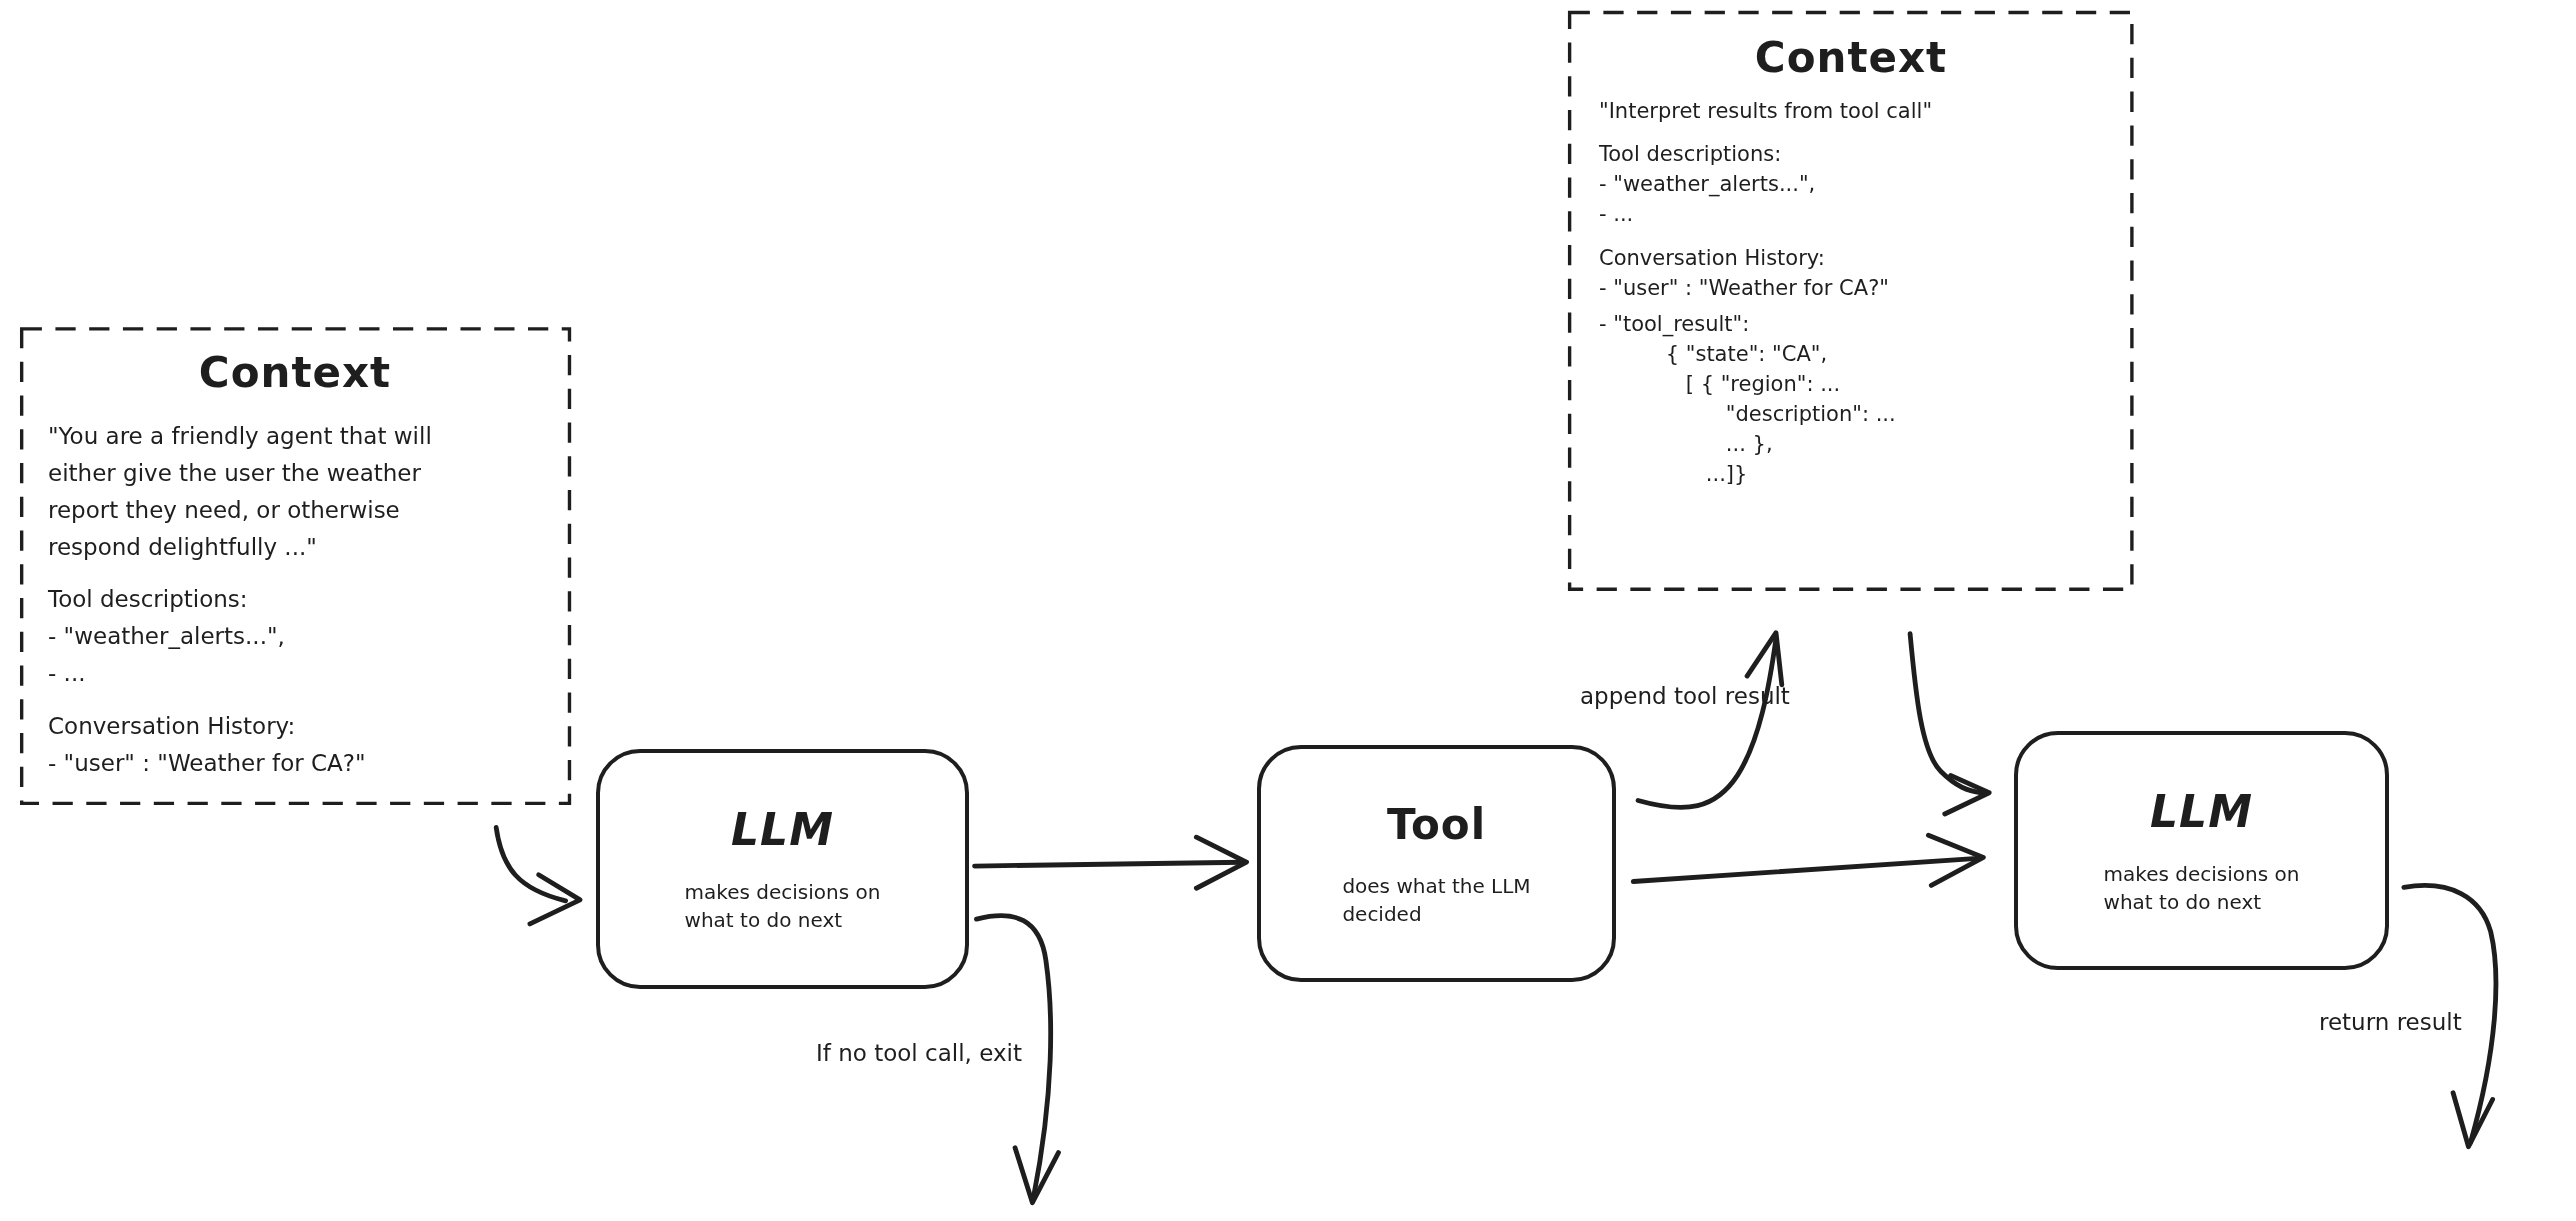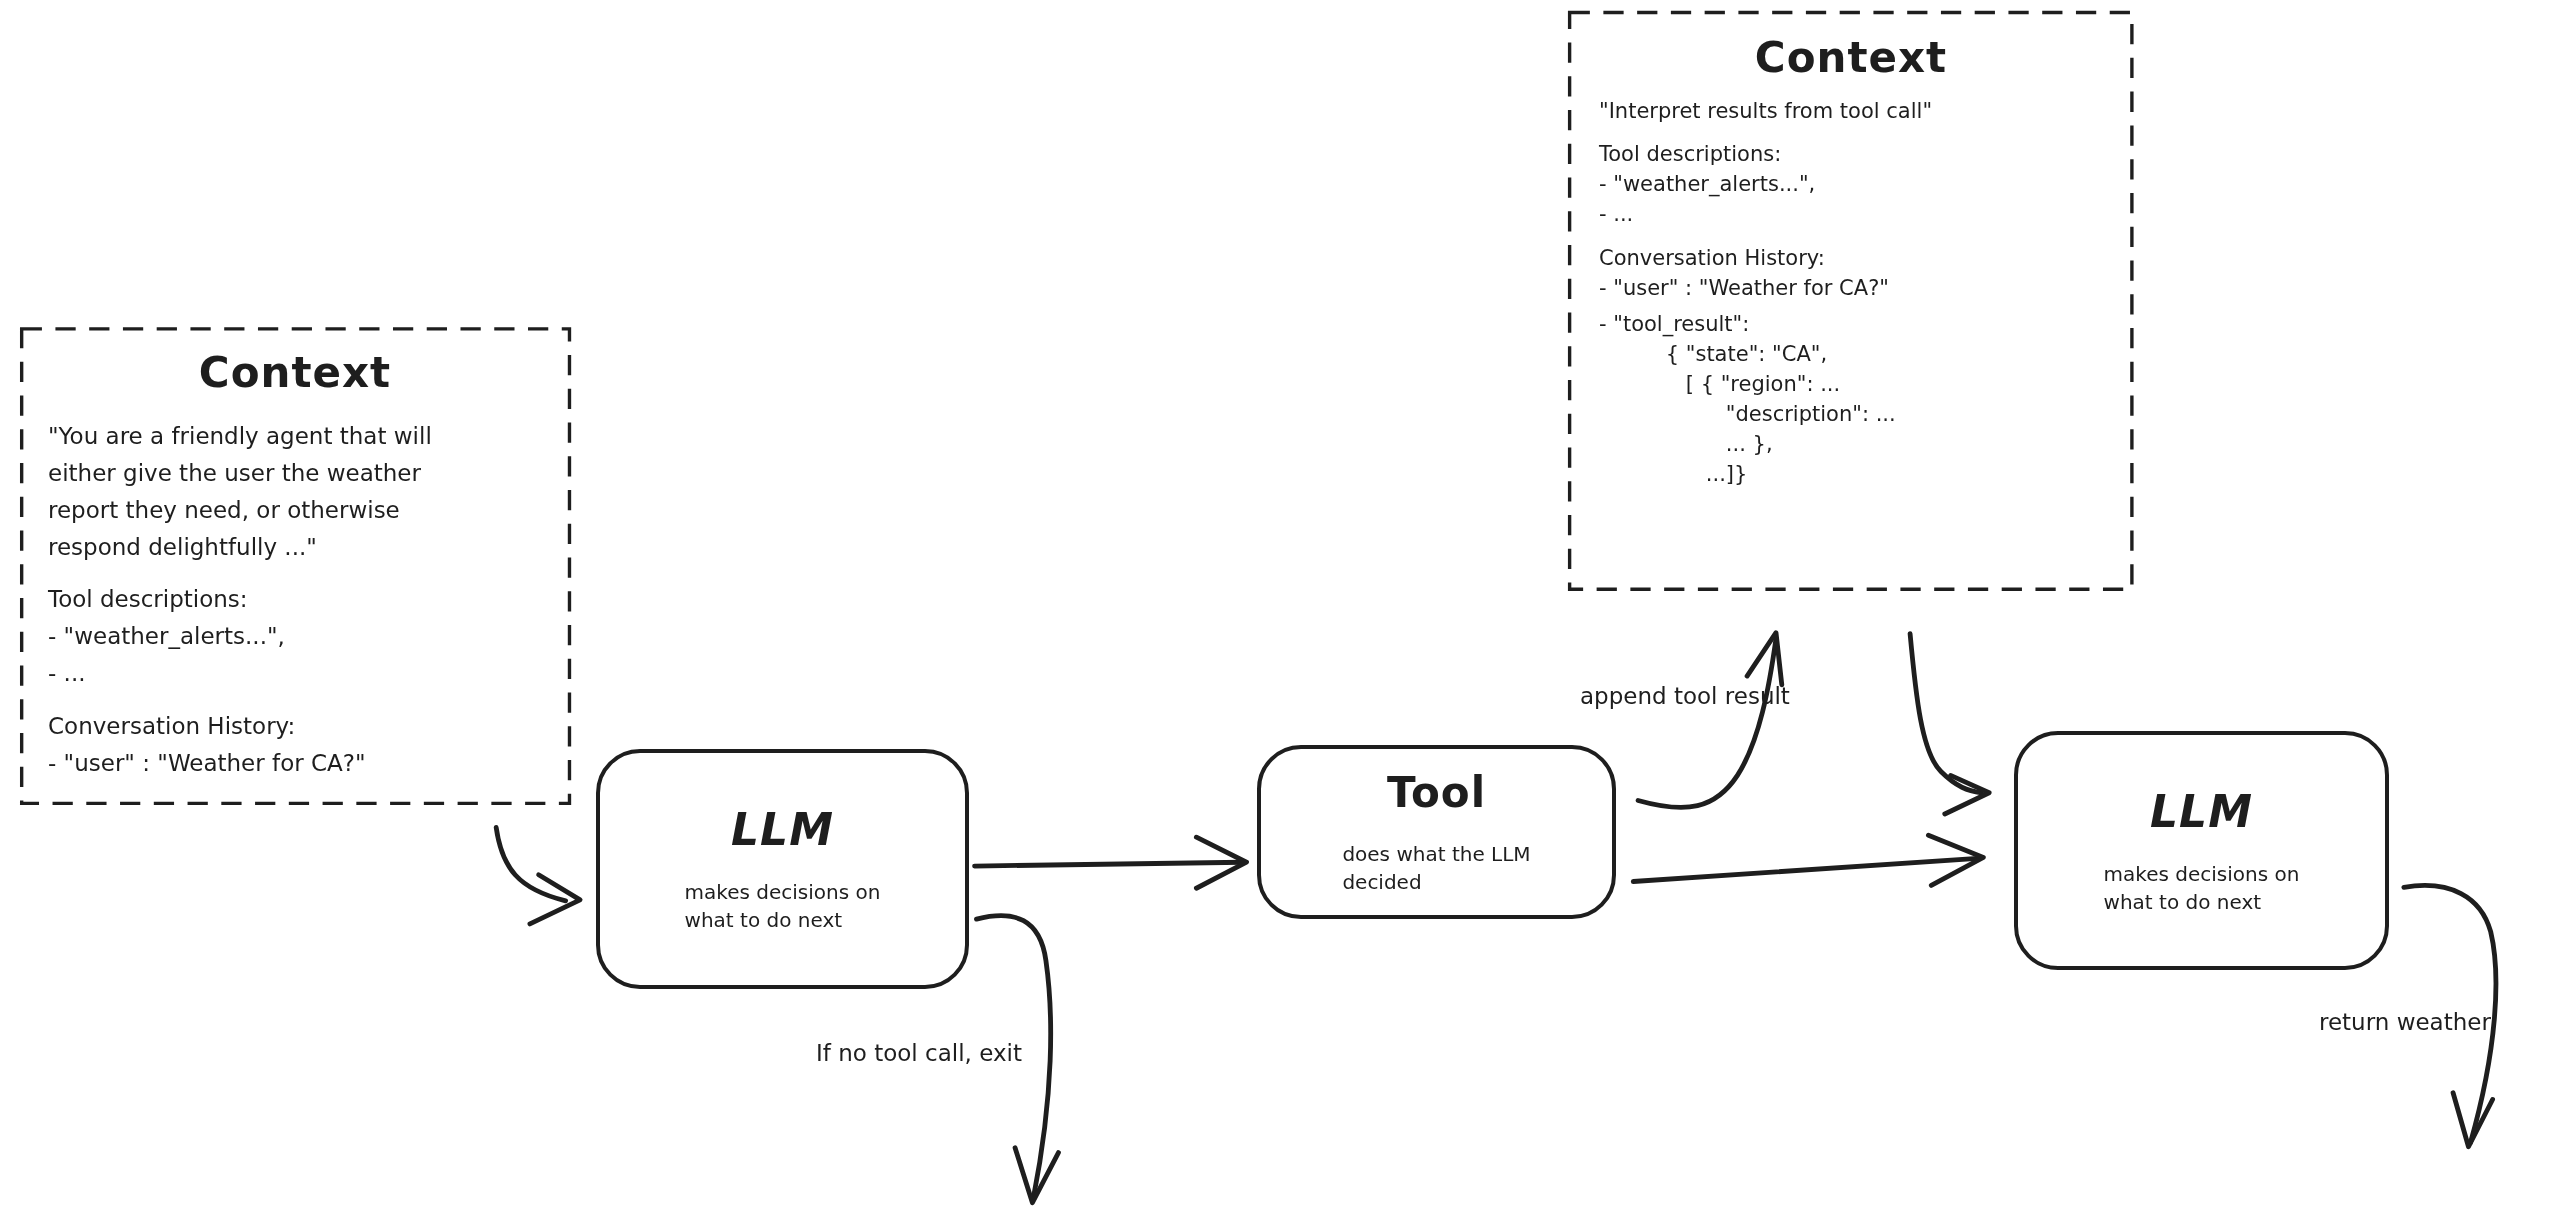--- a/index.html
+++ b/index.html
@@ -80,21 +80,21 @@
     font-style: italic;
     font-size: 44px;
   }
   .node-sub {
     font-size: 20px;
     line-height: 28px;
     white-space: pre;
     text-align: left;
   }
   #llm1 { left: 596px;  top: 749px; width: 373px; height: 240px; }
-  #tool { left: 1257px; top: 745px; width: 359px; height: 174px; }
+  #tool { left: 1257px; top: 745px; width: 359px; height: 237px; }
   #llm2 { left: 2014px; top: 731px; width: 375px; height: 239px; }
 
   .edge-label {
     position: absolute;
     font-size: 23px;
     white-space: nowrap;
   }
   #lbl-append { left: 1540px; top: 683px; margin-left: 40px; }
   #lbl-exit   { left: 816px;  top: 1040px; }
   #lbl-return { left: 2319px; top: 1009px; }
@@ -187,16 +187,16 @@
   </div>
 
   <div class="node llm" id="llm2">
     <div class="node-title">LLM</div>
     <div class="node-sub">makes decisions on
 what to do next</div>
   </div>
 
   <div class="edge-label" id="lbl-append">append tool result</div>
   <div class="edge-label" id="lbl-exit">If no tool call, exit</div>
-  <div class="edge-label" id="lbl-return">return weather</div>
+  <div class="edge-label" id="lbl-return">return result</div>
 
 </div>
 
 
 </body></html>

